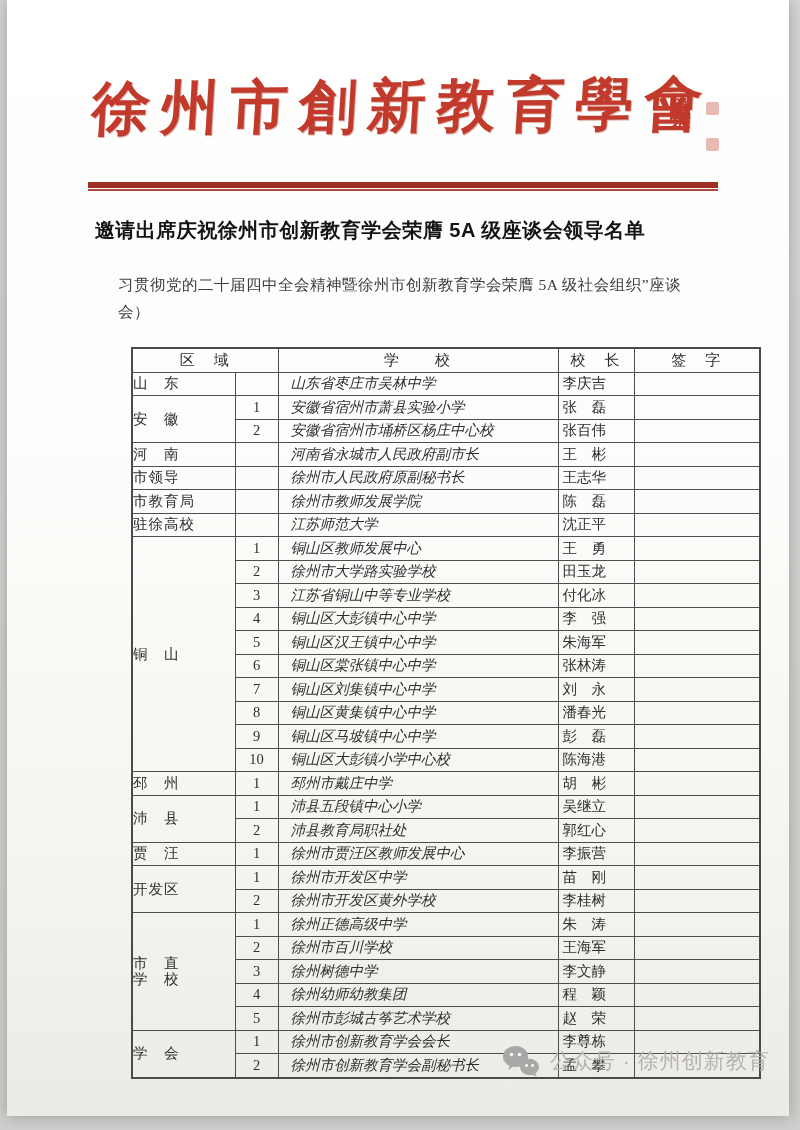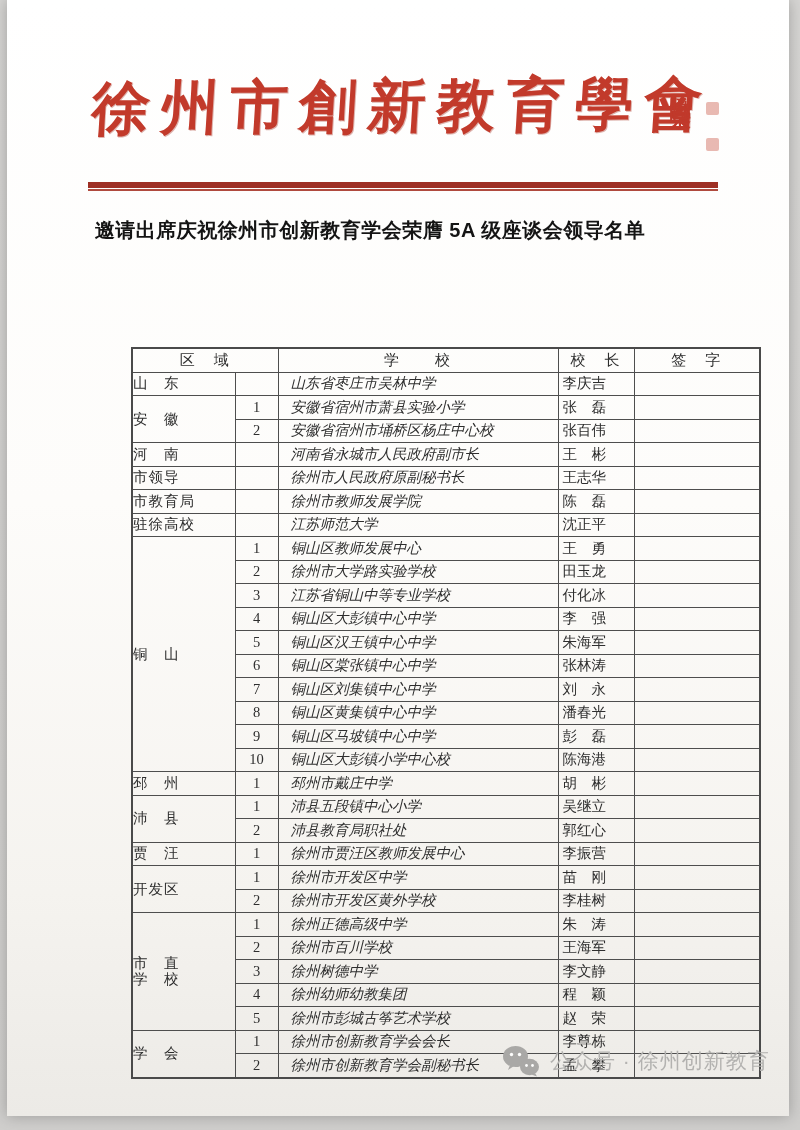--- a/index.html
+++ b/index.html
@@ -73,20 +73,21 @@
 
 <div class="calligraphy">徐州市創新教育學會</div>
 <div class="signature">劉嗓泉</div>
 <div class="seal s1"></div>
 <div class="seal s2"></div>
 <div class="redline"></div>
 
 <div class="doc-title">邀请出席庆祝徐州市创新教育学会荣膺 5A 级座谈会领导名单</div>
 
 <div class="intro">
+  <div class="l2">习贯彻党的二十届四中全会精神暨徐州市创新教育学会荣膺 5A 级社会组织”座谈会）</div>
 </div>
 
 <table id="doc-table">
   <colgroup>
     <col style="width:103px">
       <col style="width:43px">
       <col style="width:280px">
       <col style="width:76px">
       <col style="width:126px">
   </colgroup>

